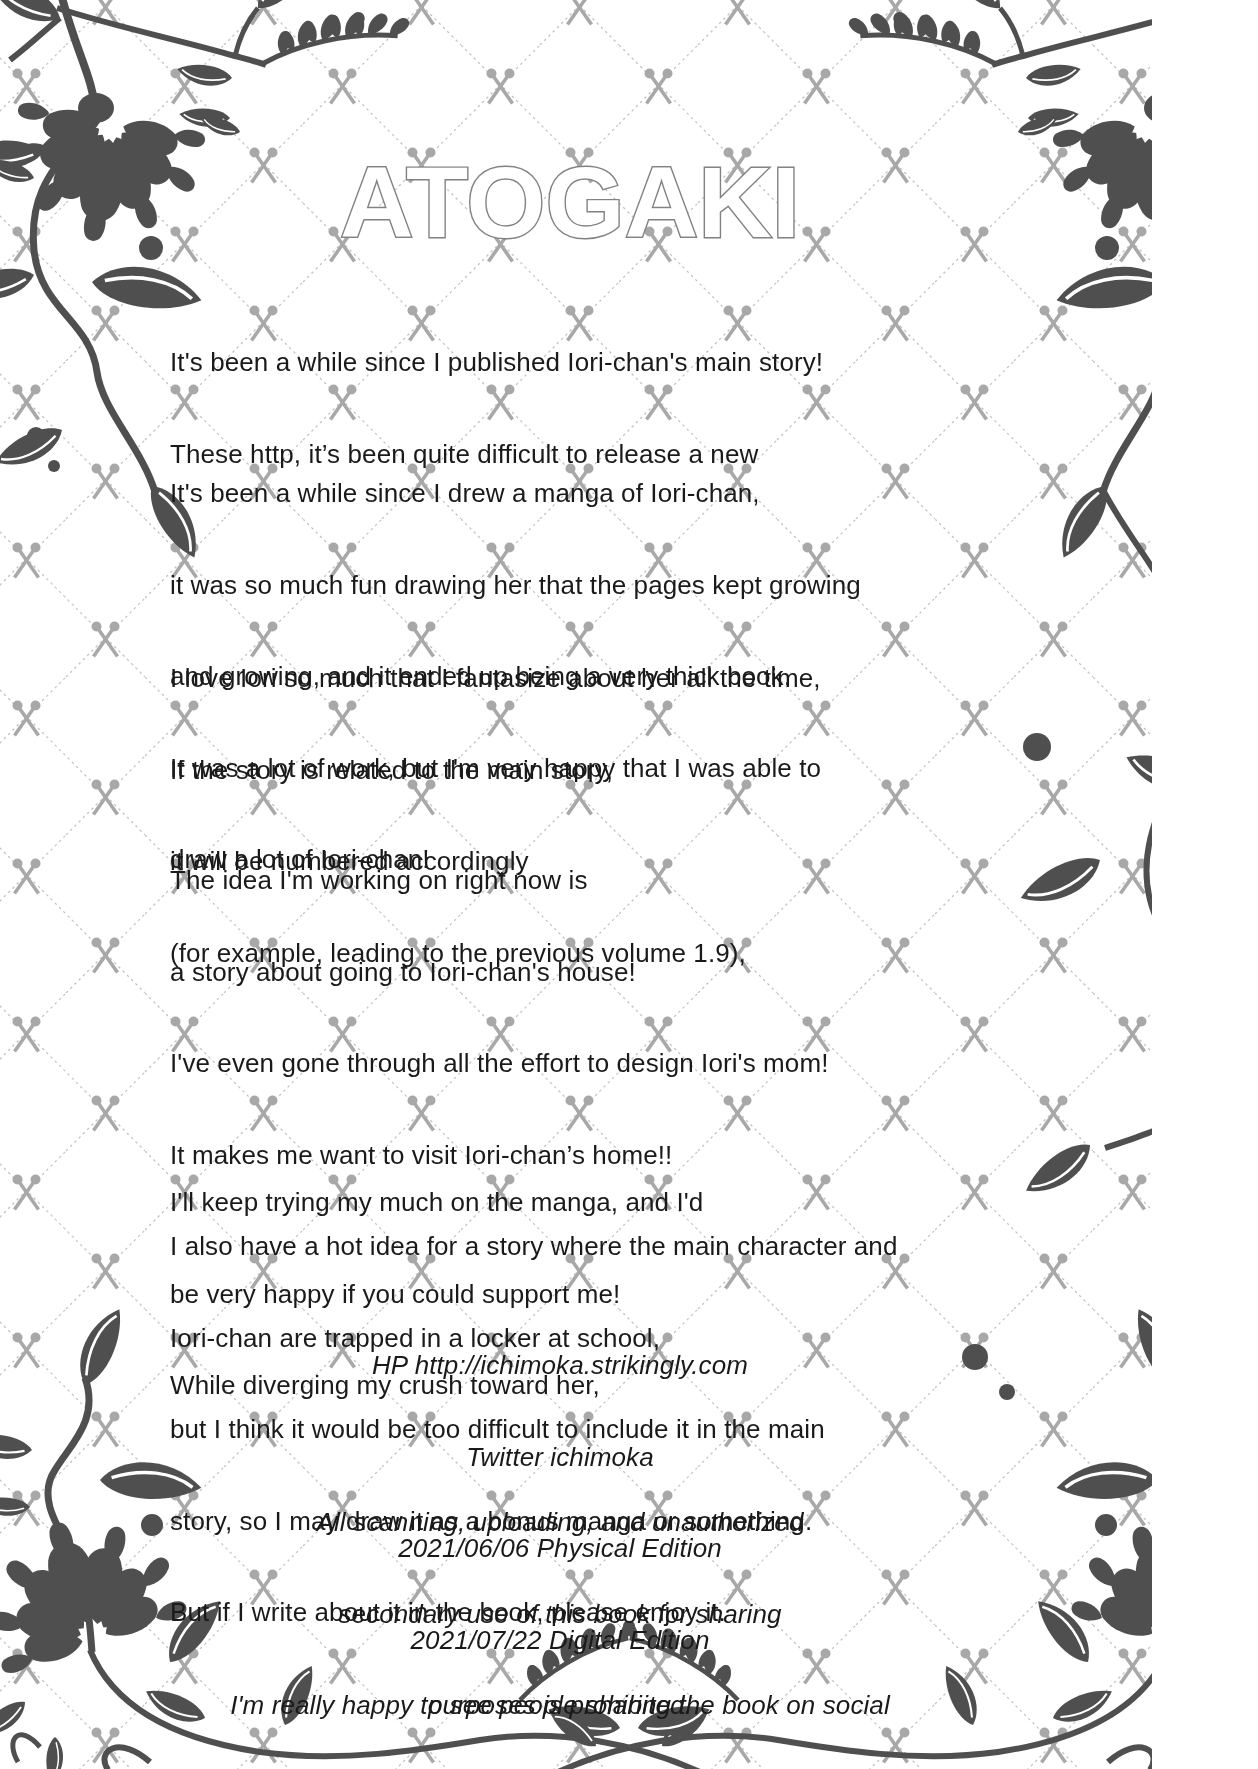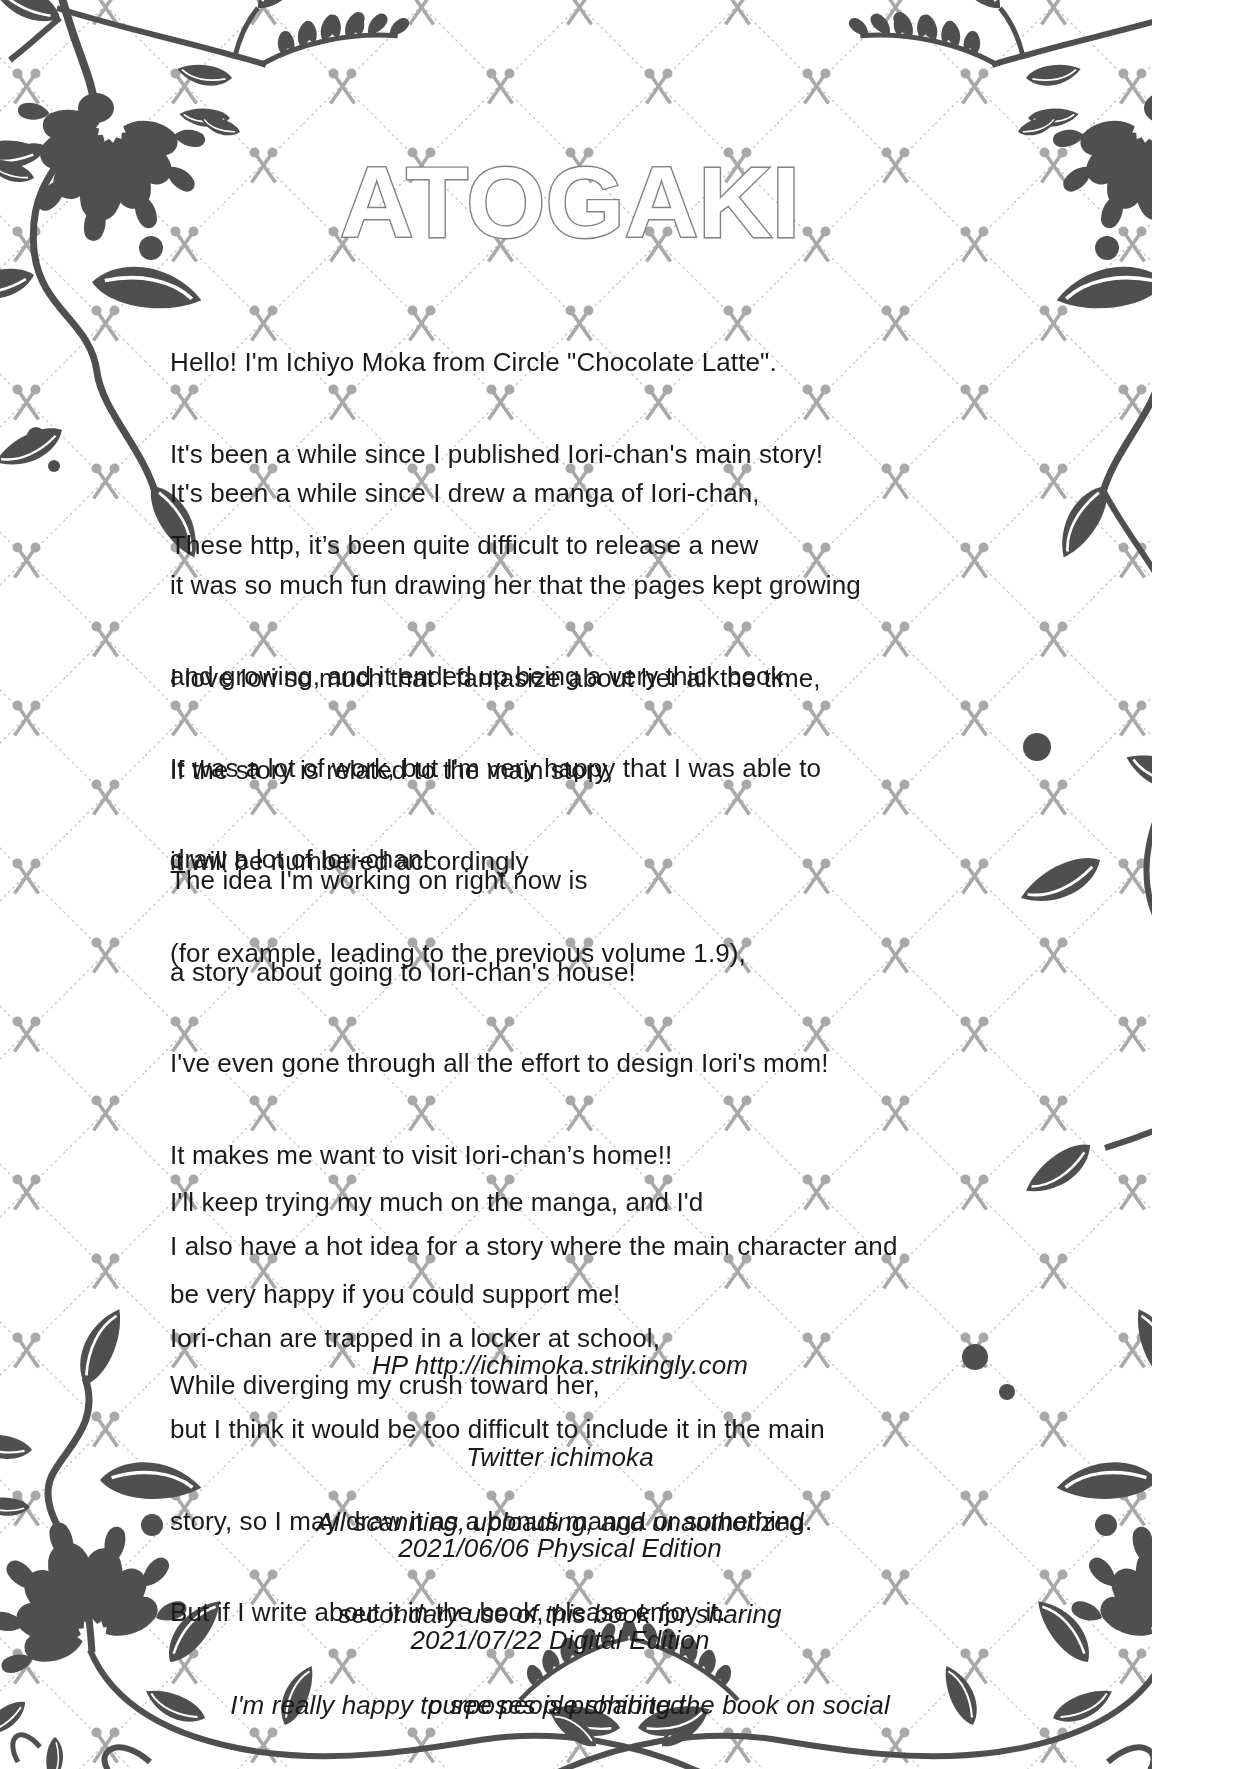--- a/index.html
+++ b/index.html
@@ -153,21 +153,20 @@
       <use href="#dot" transform="translate(975,1357) scale(1.3)"></use>
       <use href="#dot" transform="translate(1007,1392) scale(0.8)"></use>
     </g>
   </svg>
 
   <svg class="title-layer" width="1258" height="270" viewBox="0 0 1258 270">
     <text x="570" y="237" text-anchor="middle" textLength="460" lengthAdjust="spacingAndGlyphs" font-family="Liberation Sans, sans-serif" font-weight="bold" font-size="100" fill="#ffffff" stroke="#828282" stroke-width="2.8" paint-order="stroke">ATOGAKI</text>
   </svg>
 
   <div class="tblock leftcol" style="top:286px">
-    <div class="line">Hello! I'm Ichiyo Moka from Circle "Chocolate Latte".</div>
     <div class="line">It's been a while since I published Iori-chan's main story!</div>
     <div class="line">These http, it’s been quite difficult to release a new</div>
   </div>
 
   <div class="tblock leftcol" style="top:417px">
     <div class="line">It's been a while since I drew a manga of Iori-chan,</div>
     <div class="line">it was so much fun drawing her that the pages kept growing</div>
     <div class="line">and growing, and it ended up being a very thick book.</div>
     <div class="line">It was a lot of work, but I'm very happy that I was able to</div>
     <div class="line">draw a lot of Iori-chan!</div>

